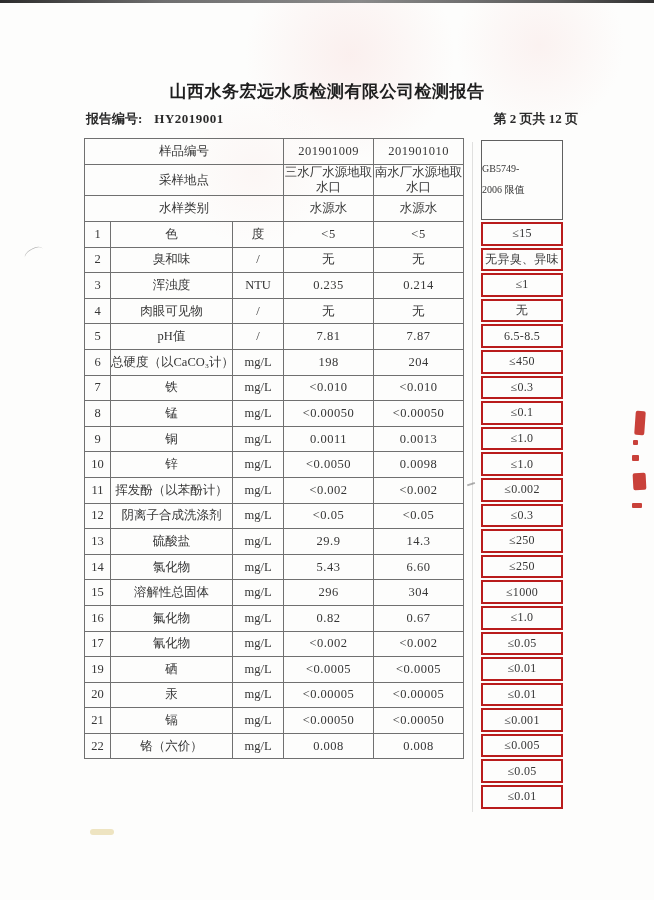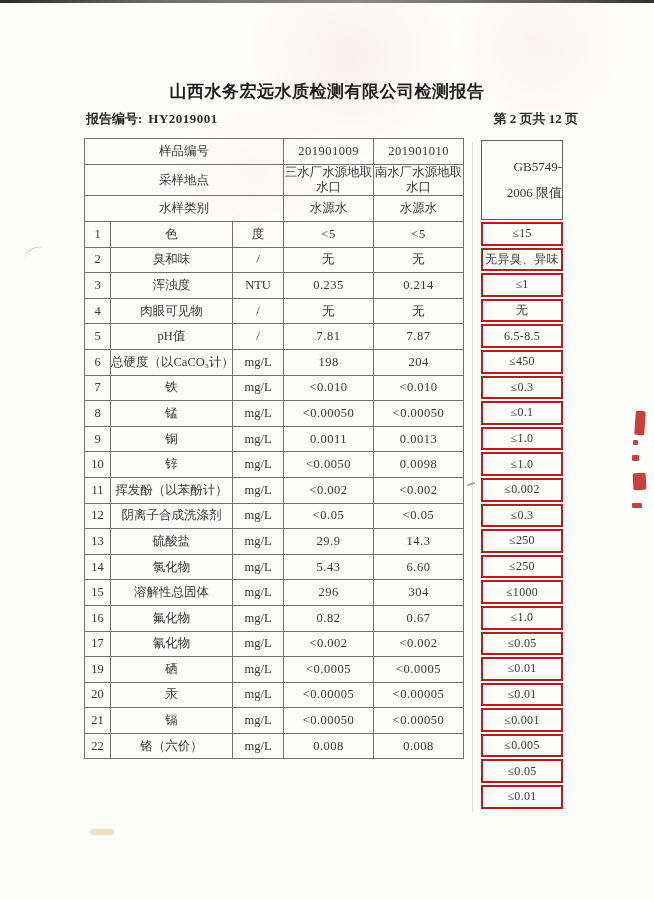--- a/index.html
+++ b/index.html
@@ -23,21 +23,21 @@
   }
   .title{
     position:absolute;top:71px;left:0;width:654px;text-align:center;
     font-size:17px;font-weight:bold;color:#1e1e1e;letter-spacing:0.5px;margin-top:9px;
   }
   .meta{
     position:absolute;top:110px;left:86px;width:492px;
     display:flex;justify-content:space-between;align-items:baseline;
     font-size:13px;font-weight:bold;color:#2a2a2a;
   }
-  .meta .rn-value{margin-left:6px;letter-spacing:0.5px;}
+  .meta .rn-value{margin-left:12px;letter-spacing:0.5px;}
   
   table.main{
     position:absolute;top:138px;left:84px;
     border-collapse:collapse;table-layout:fixed;width:379px;
   }
   table.main td{
     border:1px solid #707070;text-align:center;vertical-align:middle;
     padding:0;font-size:12.5px;color:#363636;overflow:hidden;
   }
   tr.hA{height:26px;padding-left:27px;} tr.hB{height:21px;} tr.hC{height:26px;}
@@ -45,21 +45,21 @@
   td.cjk{font-size:13px;}
   td.name{text-align:left;padding-left:5px;white-space:nowrap;font-size:12.5px;}
   td.num{font-size:12px;}
   td.val{letter-spacing:0.5px;}
   td.loc{font-size:12.5px;line-height:15px;padding:1px 4px;}
   
   .limit-col{position:absolute;top:140px;left:481px;width:82px;}
   .limit-head{
     box-sizing:border-box;height:80px;border:1px solid #606060;
     display:flex;flex-direction:column;justify-content:center;gap:9px;
-    text-align:right;font-size:13px;color:#363636;
+    text-align:left;font-size:10px;color:#363636;
   }
   .limit-cell{
     box-sizing:border-box;height:23.6px;margin-top:2px;border:2px solid #b91c1c;
     display:flex;align-items:center;justify-content:center;
     font-size:12px;letter-spacing:0.3px;color:#363636;white-space:nowrap;
   }
   
   .crease{
     position:absolute;left:472px;top:142px;width:1px;height:670px;
     background:rgba(125,125,125,0.22);

